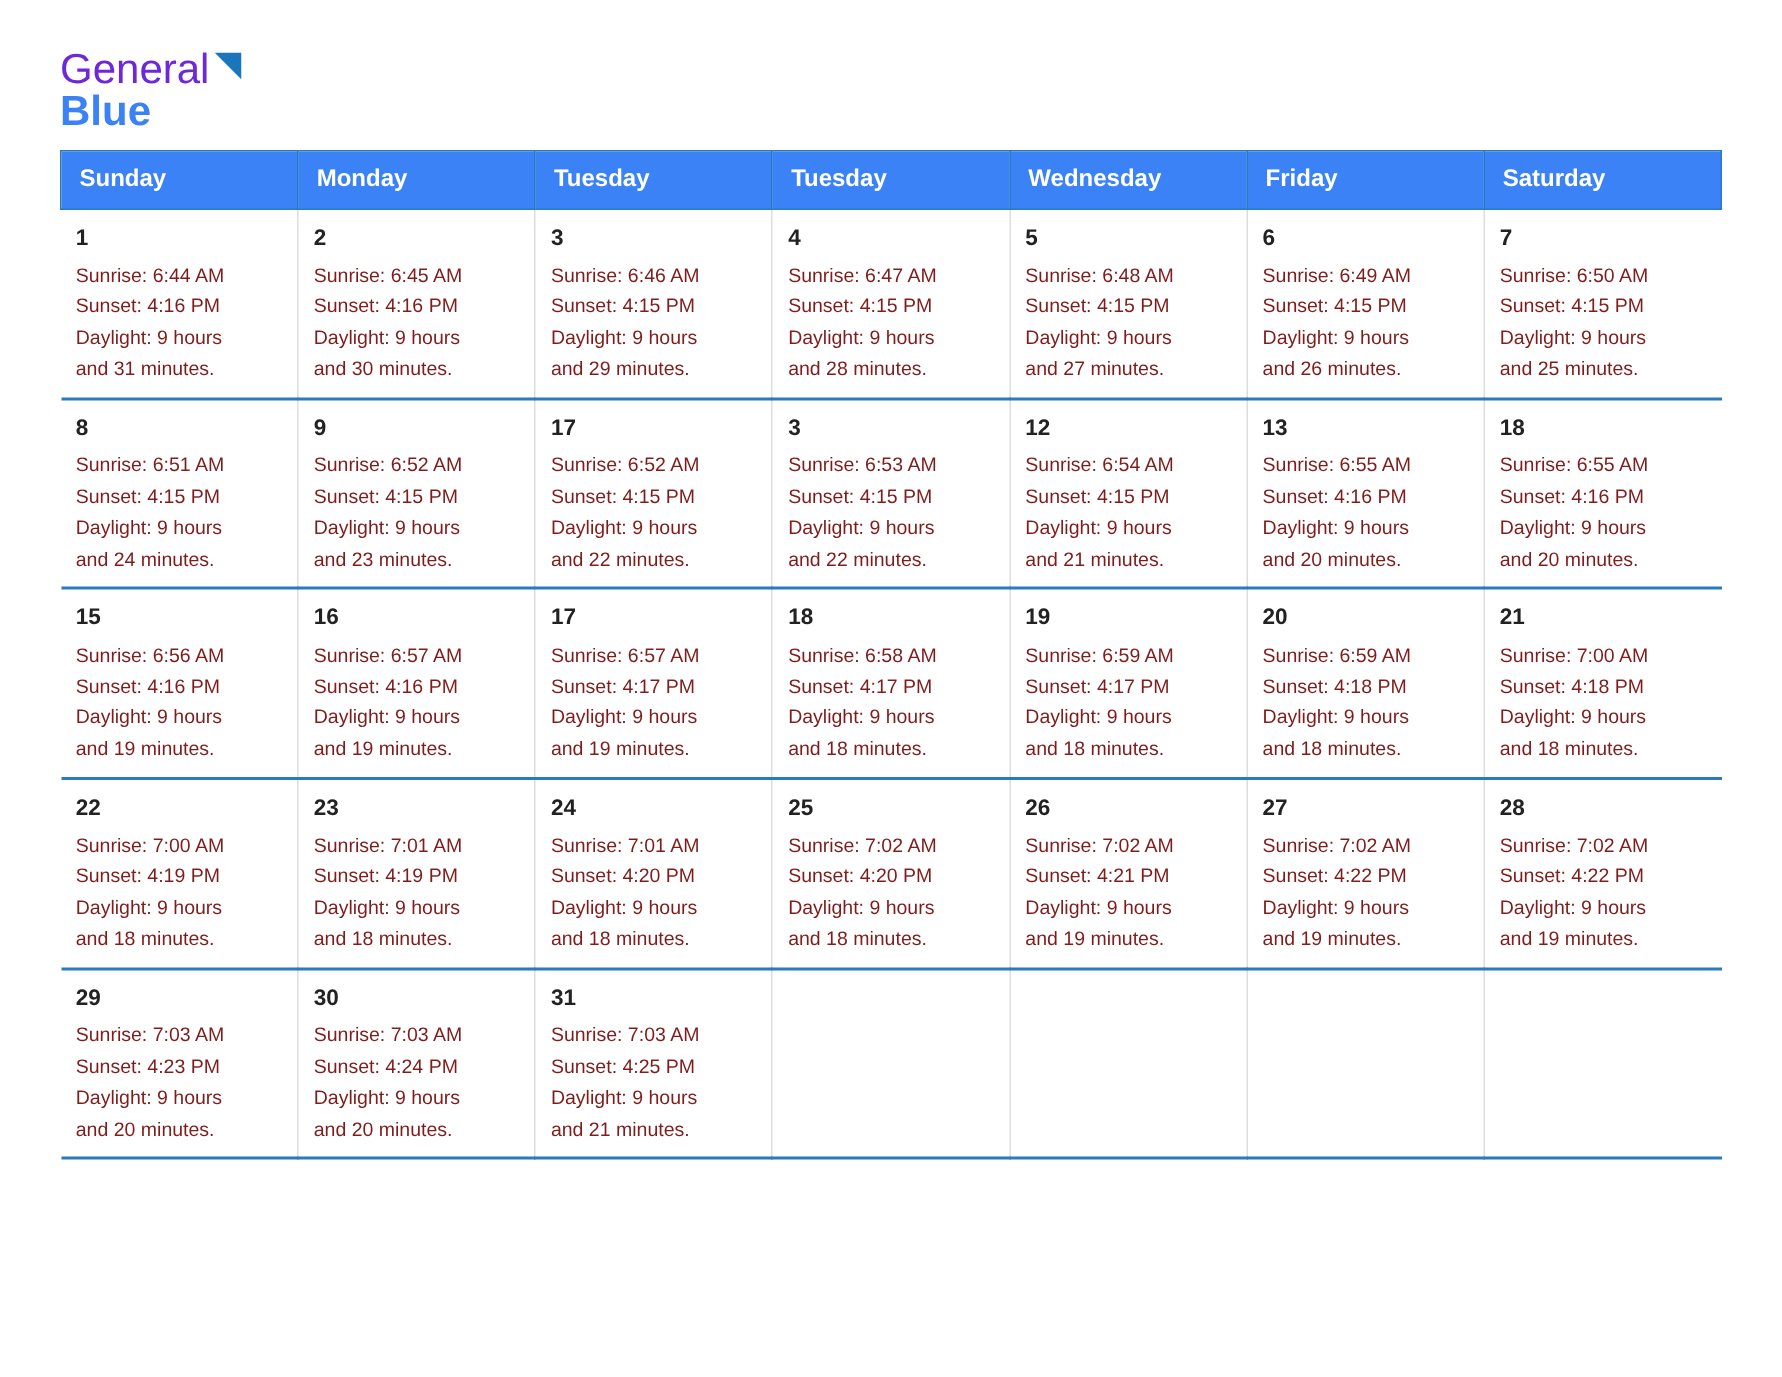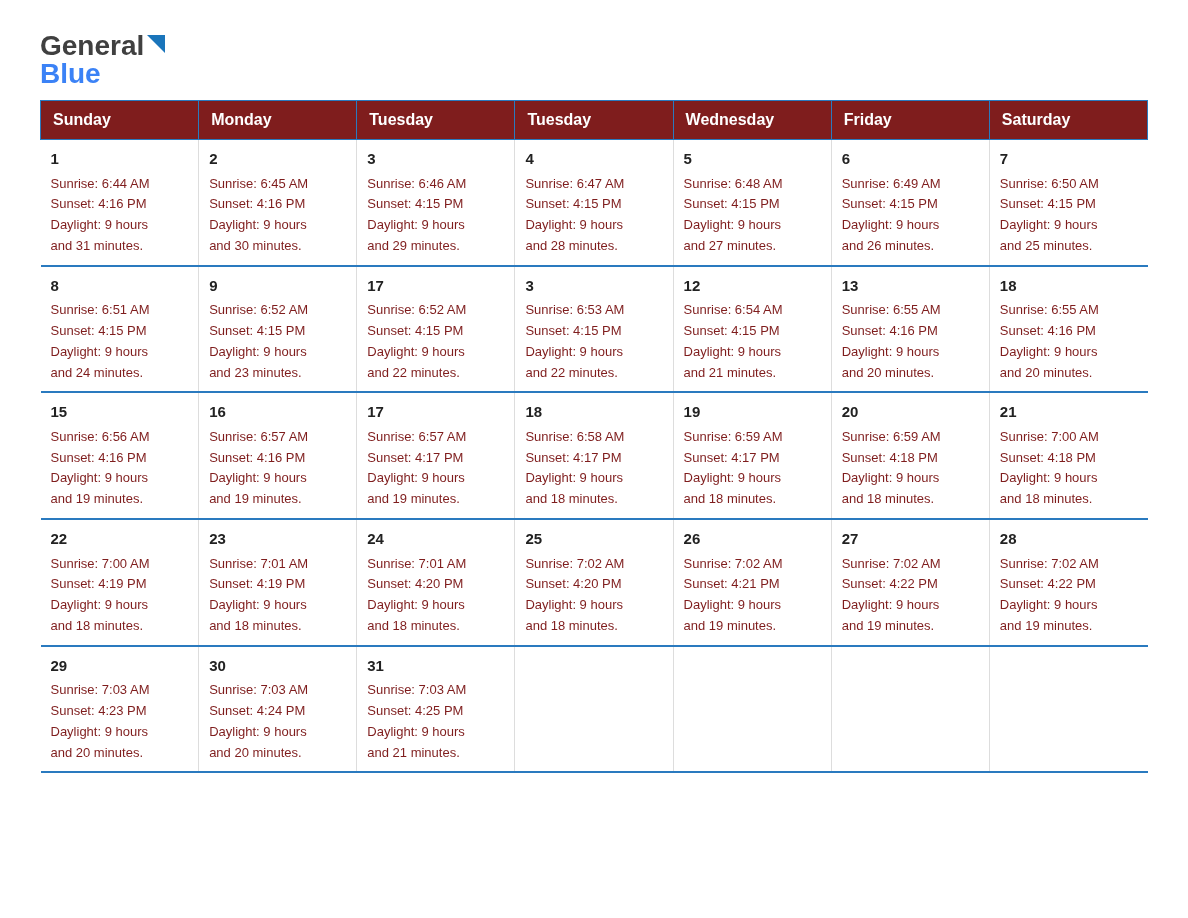--- a/index.html
+++ b/index.html
@@ -38,21 +38,21 @@
       font-size: 22px;
       color: #444;
       margin-top: 4px;
     }
     .calendar {
       width: 100%;
       border-collapse: collapse;
       margin-top: 8px;
     }
     .calendar thead tr {
-      background-color: #7f1d1d;
+      background-color: #3b82f6;
     }
     .calendar thead th {
       color: #fff;
       font-size: 16px;
       font-weight: bold;
       padding: 10px 12px;
       text-align: left;
       border: 1px solid #2a7abf;
     }
     .calendar tbody tr {
@@ -85,21 +85,21 @@
     .empty-cell {
       background: #fff;
     }
   </style>
 </head>
 <body>
 
 <div class="header-row">
   <div class="logo">
     <div class="logo-top-row">
-      <span style="font-size:28px;font-weight:bold;color:#404040;">General</span>
+      <span style="font-size:28px;font-weight:normal;color:#6d28d9;">General</span>
       <span style="display:inline-block;margin-left:3px;position:relative;top:-2px;">
         <svg width="18" height="18" viewBox="0 0 18 18">
             <polygon points="0,0 18,0 18,18" fill="#1a75bb"></polygon>
           </svg>
       </span>
     </div>
     <span style="font-size:28px;font-weight:bold;color:#3b82f6;margin-top:-4px;">Blue</span>
   </div>
   <div class="title-area">
     <div class="main-title"></div>

